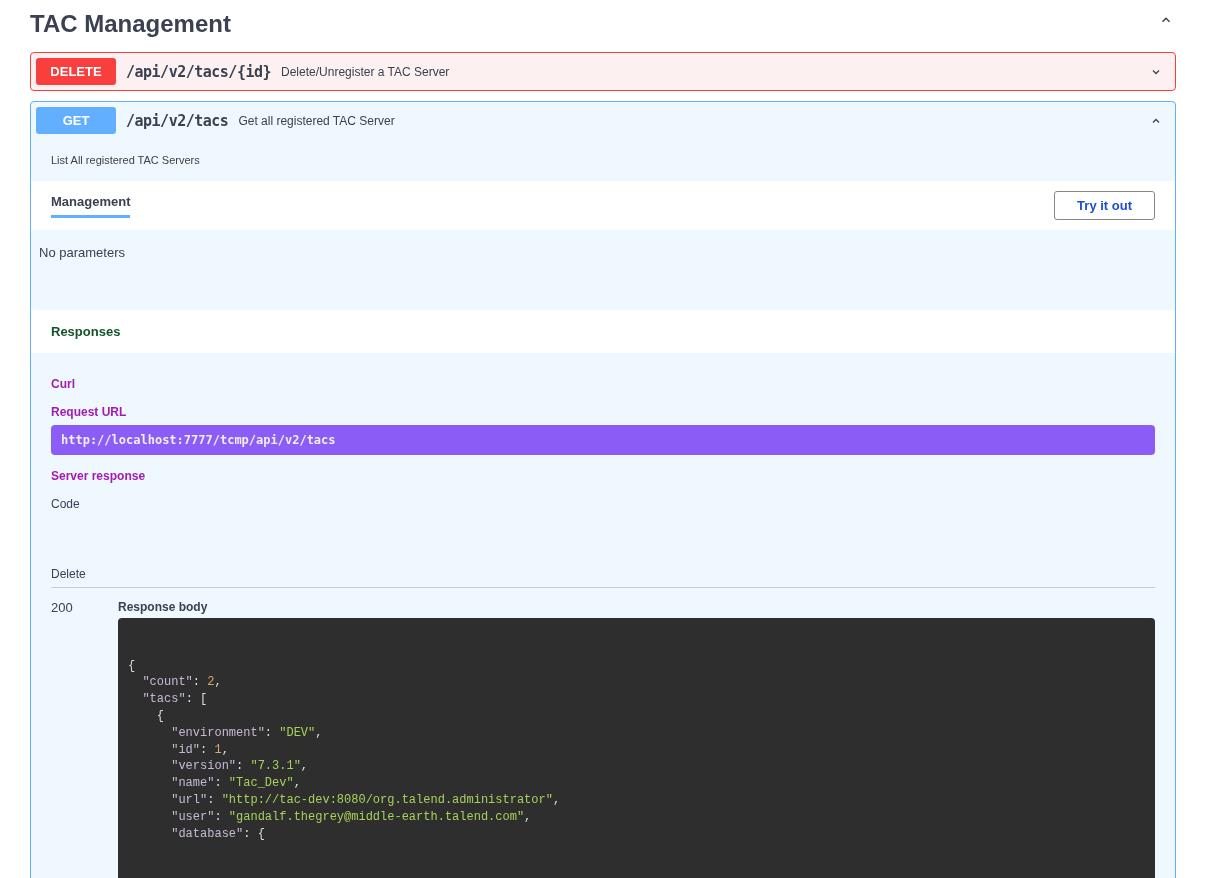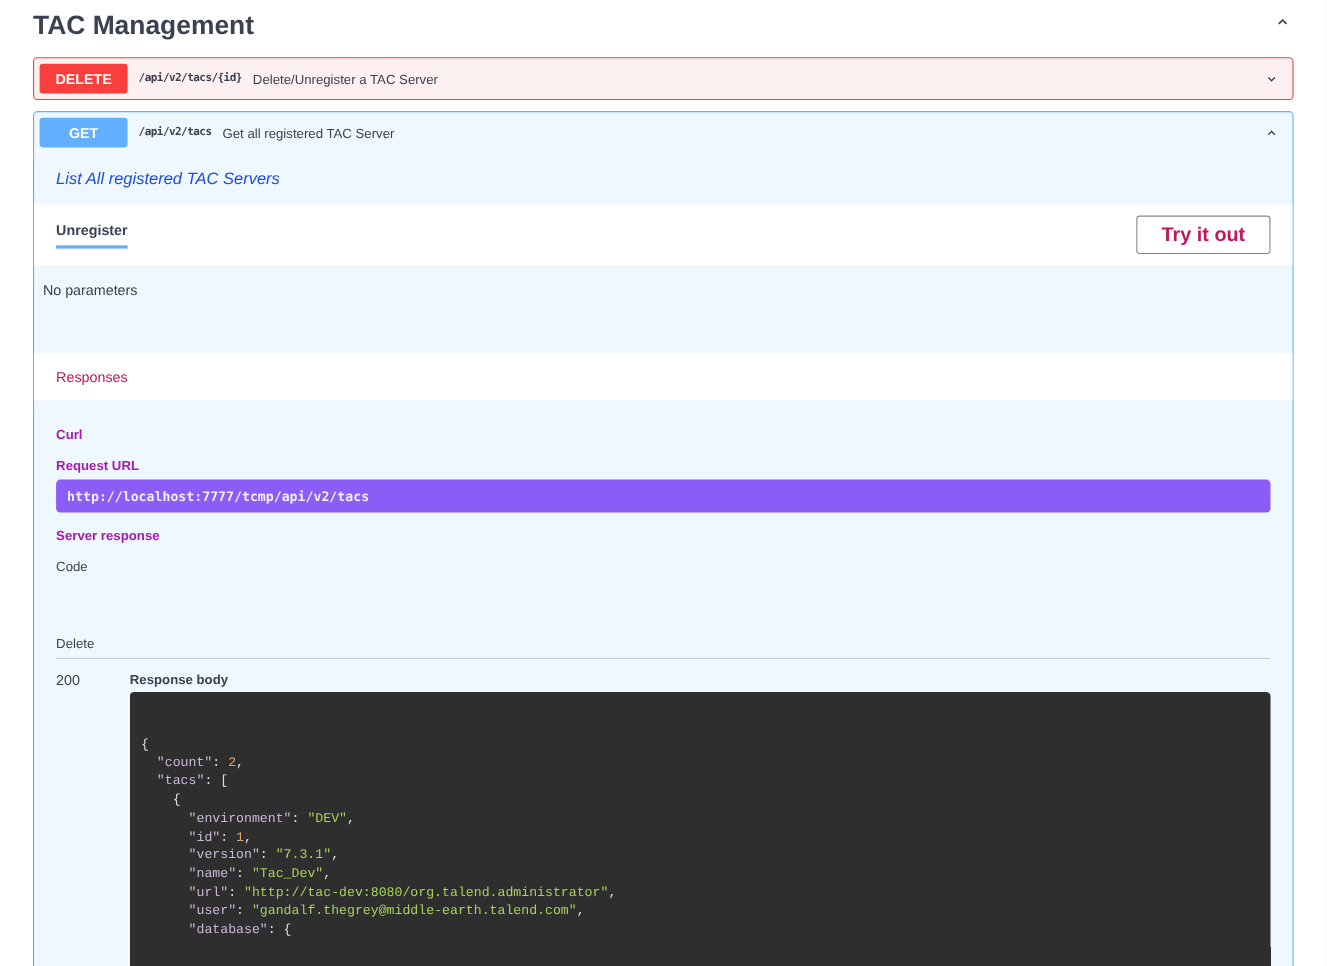--- a/index.html
+++ b/index.html
@@ -55,74 +55,73 @@
     padding: 6px 0;
     width: 80px;
     text-align: center;
     border-radius: 3px;
     text-transform: uppercase;
   }
   .method-delete { background: #f93e3e; }
   .method-get { background: #61affe; }
   .path {
     font-family: ui-monospace, monospace;
-    font-size: 10px;
+    font-size: 15px;
     font-weight: 600;
     color: #3b4151;
     margin: 0 10px;
     letter-spacing: -0.5px;
   }
   .summary-desc {
     font-size: 12px;
     color: #3b4151;
   }
   .opblock-summary .chevron { margin-left: auto; padding-right: 8px; }
 
   .opblock-body { }
   .opblock-description {
     padding: 15px 20px;
-    font-size: 15px;
-    color: #1d4ed8;
-    font-style: italic;
+    font-size: 11px;
+    color: #404040;
   }
   .tab-header {
     display: flex;
     align-items: center;
     padding: 10px 20px;
     background: #fff;
   }
   .tab {
     font-size: 13px;
     font-weight: 700;
     color: #3b4151;
     padding-bottom: 6px;
     border-bottom: 3px solid #61affe;
   }
   .try-btn {
     margin-left: auto;
     background: #fff;
     border: 1px solid #888;
     border-radius: 3px;
     padding: 6px 22px;
-    font-size: 18px;
-    font-weight: 700;
-    color: #be185d;
+    font-size: 13px;
+    font-weight: 700;
+    color: #1d4ed8;
     cursor: pointer;
   }
   .no-params {
     padding: 15px 20px 50px 8px;
     font-size: 13px;
     color: #3b4151;
   }
   .responses-header {
     background: #fff;
     padding: 14px 20px;
     font-size: 13px;
-    font-weight: 400;
-    color: #be185d;
+    font-weight: 700;
+    color: #14532d;
   }
   .response-inner {
     padding: 10px 20px 20px 20px;
   }
   .sub-label {
     font-size: 12px;
     font-weight: 700;
     color: #a21caf;
     margin: 14px 0 6px 0;
   }
@@ -246,21 +245,21 @@
       <svg viewBox="0 0 24 24">
           <path d="M6 15l6-6 6 6" fill="none" stroke="#3b4151" stroke-width="2.5"></path>
         </svg>
     </span>
   </div>
 
   <div class="opblock-body">
     <div class="opblock-description">List All registered TAC Servers</div>
 
     <div class="tab-header">
-      <div class="tab">Unregister</div>
+      <div class="tab">Management</div>
       <button class="try-btn">Try it out</button>
     </div>
     <div class="no-params">No parameters</div>
 
     <div class="responses-header">Responses</div>
 
     <div class="response-inner">
 
       <div class="sub-label">Curl</div>
 

